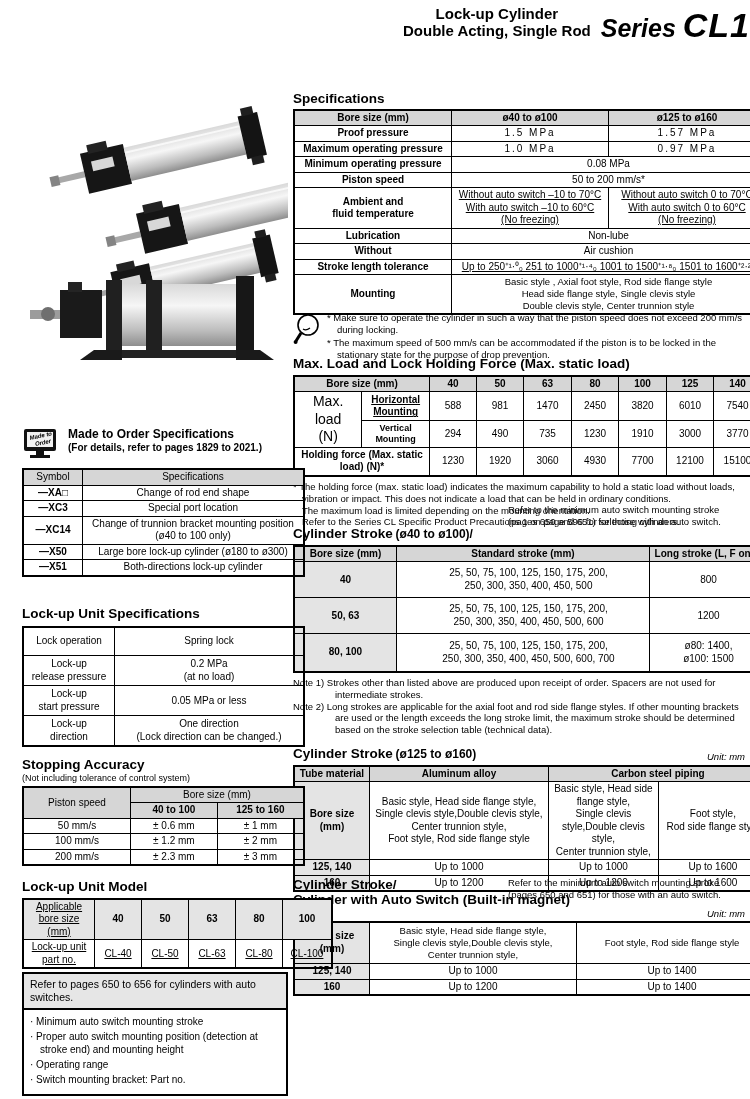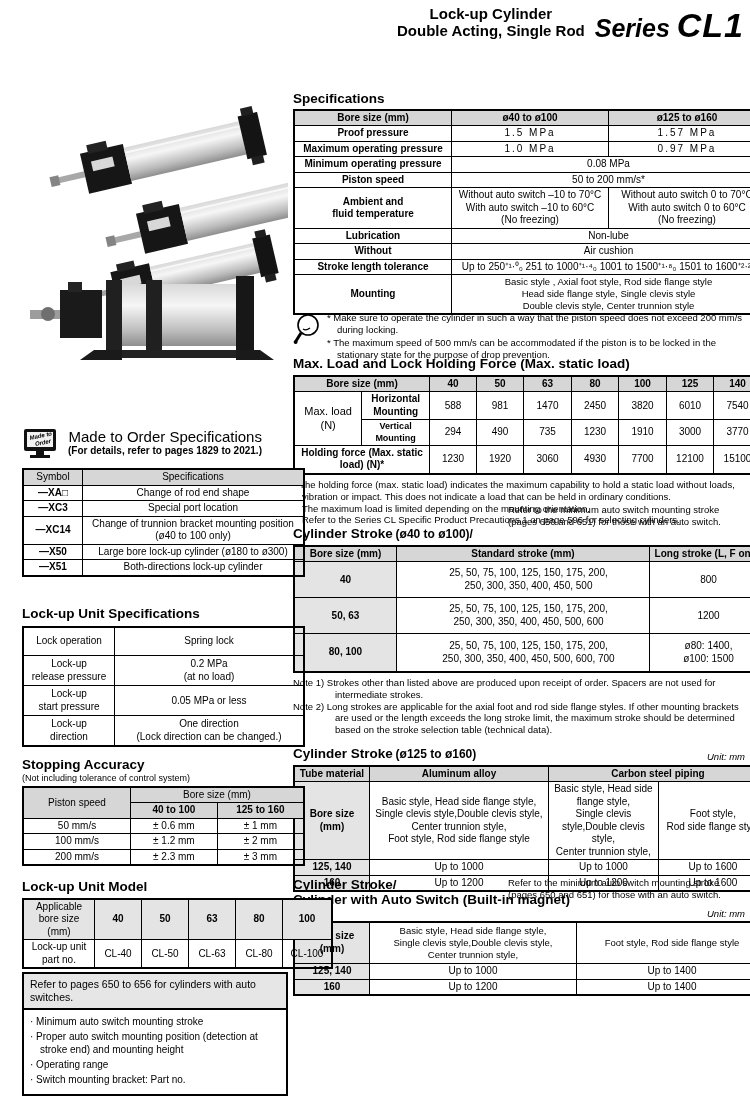--- a/index.html
+++ b/index.html
@@ -10,21 +10,21 @@
   .sub-h{font-weight:bold;font-size:12px;}
   table{border-collapse:collapse;table-layout:fixed;}
   .t{border:2px solid #000;}
   .t td{border:1px solid #000;font-size:10px;padding:1px 3px;text-align:center;
         vertical-align:middle;line-height:1.25;word-wrap:break-word;}
   .gy{background:#d6d6d6;}
   .lt{background:#e4e4e4;}
   .b{font-weight:bold;}
   .left{text-align:left;}
   .pre{white-space:pre-line;}
-  .f8{font-size:8px;}
+  .f8{font-size:8px;text-decoration:underline;}
   .f7{font-size:7px;line-height:1.3;}
   .f65{font-size:6.4px;}
   .note{font-size:9.5px;line-height:1.25;}
   .hang{padding-left:9px;text-indent:-9px;}
   .hangN{padding-left:42px;text-indent:-42px;}
   .ind{padding-left:9px;}
   ul.star{margin:0;padding:0;}
   ul.star li{list-style:none;padding-left:10px;text-indent:-10px;margin:0 0 1px 0;}
   ul.star li::before{content:"* ";}
   ul.dots{margin:0;padding:0;}
@@ -33,27 +33,27 @@
   .title-wrap{display:flex;align-items:flex-end;gap:10px;}
   .title-lines{text-align:center;font-weight:bold;font-size:15px;line-height:1.1;padding-bottom:3px;}
   .series{font-style:italic;font-weight:bold;font-size:25px;line-height:1;}
   .series .code{font-size:34px;letter-spacing:1px;}
   .sp{letter-spacing:2px;}
   .unit{font-size:9.5px;position:absolute;right:0;font-style:italic;}
   .refbox{width:262px;border:2px solid #000;}
   .refbox .rb-h{background:#e6e6e6;border-bottom:2px solid #000;padding:4px 6px;font-size:10.5px;line-height:1.25;}
   .refbox .rb-b{padding:5px 6px 6px 6px;font-size:10px;line-height:1.3;}
   .mto-icon{width:38px;height:32px;position:relative;flex:0 0 38px;}
-  .mto-title{font-weight:normal;font-size:15px;line-height:1.15;text-align:right;}
+  .mto-title{font-weight:bold;font-size:12px;line-height:1.15;}
   .mto-sub{font-weight:bold;font-size:10px;}
 </style>
 </head>
 <body>
 
-<div class="abs title-wrap" style="top:6px;right:6px;">
+<div class="abs title-wrap" style="top:6px;right:0;">
   <div class="title-lines">
     <div>Lock-up Cylinder</div>
     <div>Double Acting, Single Rod</div>
   </div>
   <div class="series"><span>Series</span> <span class="code">CL1</span></div>
 </div>
 
 <svg class="abs" style="left:18px;top:96px;" width="270" height="264" viewBox="0 0 270 264">
   <defs>
     <linearGradient id="tg" x1="0" y1="0" x2="0" y2="1">
@@ -180,21 +180,21 @@
       <td class="gy b" style="width:40px;">40</td>
       <td class="gy b" style="width:40px;">50</td>
       <td class="gy b" style="width:41px;">63</td>
       <td class="gy b" style="width:40px;">80</td>
       <td class="gy b" style="width:41px;">100</td>
       <td class="gy b" style="width:40px;">125</td>
       <td class="gy b" style="width:41px;">140</td>
 
     </tr>
     <tr>
-      <td rowspan="2" class="pre" style="width:44px;font-size:11px;">Max. load
+      <td rowspan="2" class="pre" style="width:44px;font-size:14px;">Max. load
 (N)</td>
       <td class="b f8" style="width:84px;">Horizontal Mounting</td>
       <td>588</td>
       <td>981</td>
       <td>1470</td>
       <td>2450</td>
       <td>3820</td>
       <td>6010</td>
       <td>7540</td>
 

